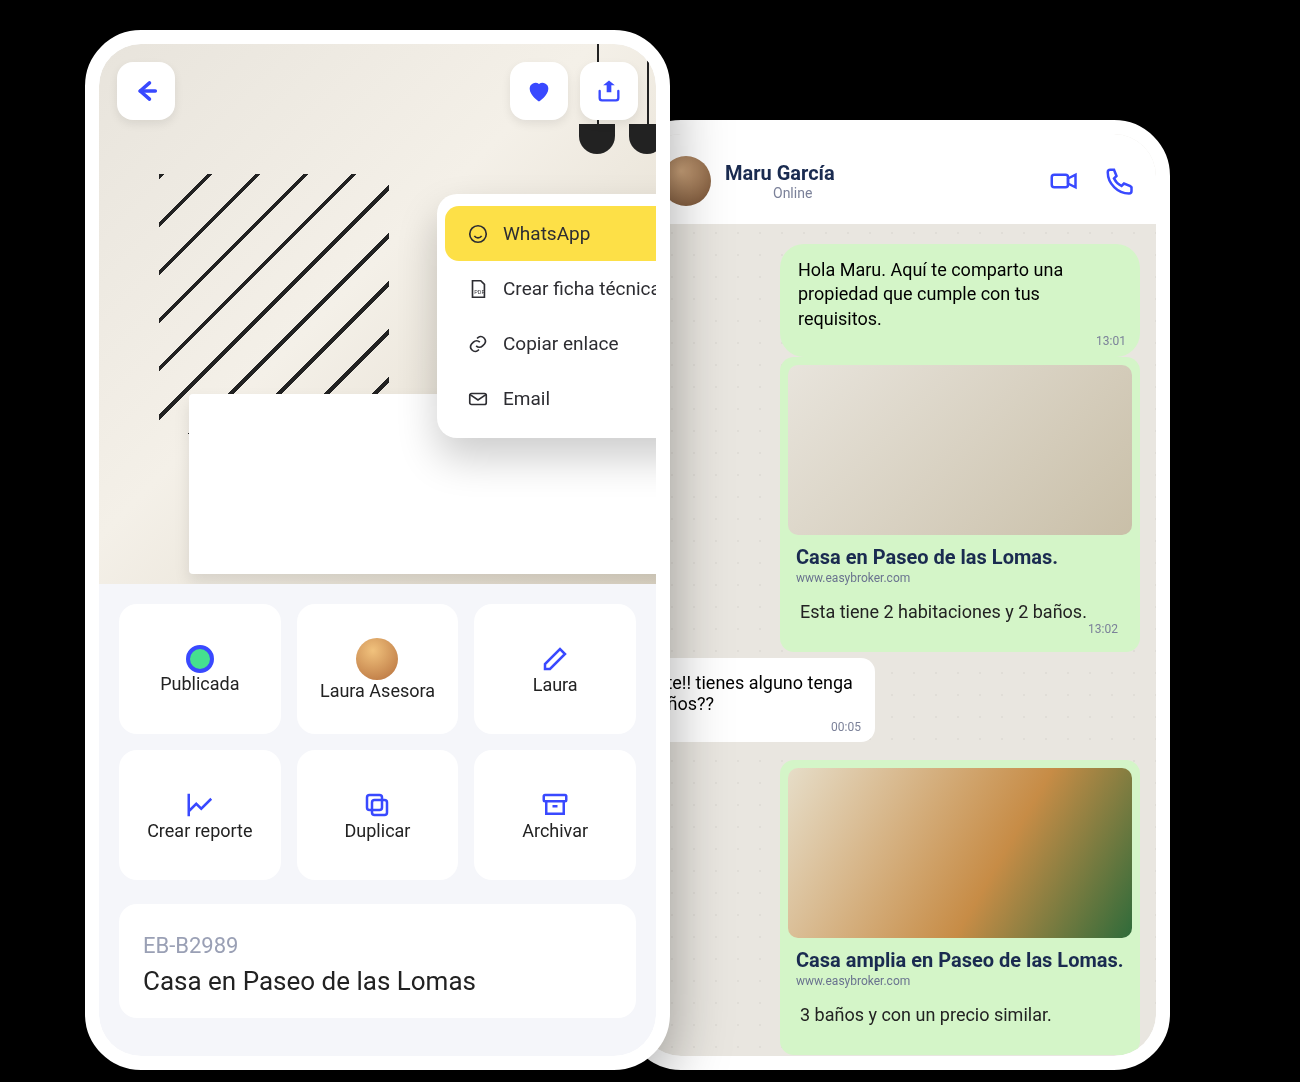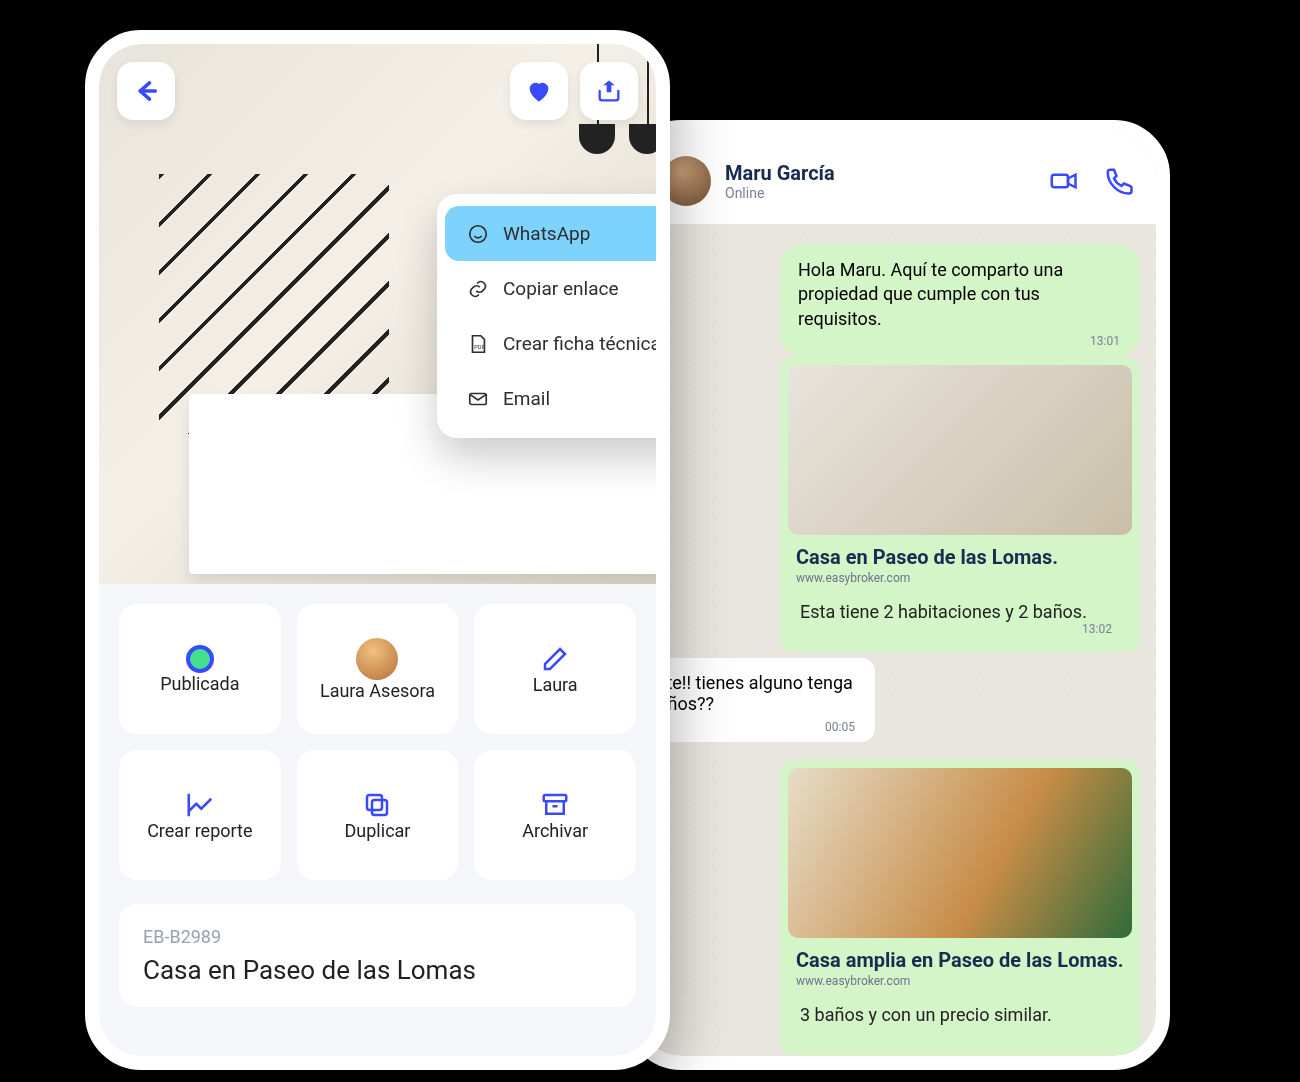--- a/index.html
+++ b/index.html
@@ -60,47 +60,47 @@
   .sqbtn svg{width:28px;height:28px;}
   .right-group{display:flex;gap:12px;}
 
   
   .menu{
     position:absolute; top:150px; left:338px; width:290px;
     background:#fff; border-radius:20px; padding:12px 0;
     box-shadow:0 20px 40px rgba(0,0,0,.2);
   }
   .menu-item{display:flex;align-items:center;gap:14px;padding:16px 22px;font-size:19px;color:#2d2d32;border-radius:14px;margin:0 8px;}
-  .menu-item.hover{background:#7dd3fc;text-align:right;}
+  .menu-item.hover{background:#fde047;text-align:right;}
   .menu-item svg{width:22px;height:22px;flex-shrink:0;stroke:#2d2d32;}
 
   
   .grid{display:grid;grid-template-columns:repeat(3,1fr);gap:16px;padding:20px;}
   .tile{background:#fff;border-radius:18px;height:130px;display:flex;flex-direction:column;align-items:center;justify-content:center;font-size:18px;color:#222;}
   .tile svg{width:30px;height:30px;stroke:#3949ff;}
   .status-dot{width:28px;height:28px;border-radius:50%;background:#45e08f;border:4px solid #3949ff;}
   .avatar-sm{width:42px;height:42px;border-radius:50%;background:radial-gradient(circle at 40% 30%,#f1c27d,#b56e3b);}
 
   .listing-card{margin:4px 20px 0;background:#fff;border-radius:18px;padding:22px 24px;}
-  .listing-id{color:#9aa0b5;font-size:18px;margin-bottom:8px;}
+  .listing-id{color:#9aa0b5;font-size:22px;margin-bottom:8px;margin-top:7px;}
   .listing-title{font-size:26px;color:#222;}
 
   
   .chat{height:100%;background:#e9e6e0;background-image:radial-gradient(circle,rgba(0,0,0,.04) 1px,transparent 1px);background-size:22px 22px;display:flex;flex-direction:column;}
   .chat-header{background:#fff;padding:22px 22px 18px;display:flex;align-items:center;gap:14px;}
   .avatar-lg{width:50px;height:50px;border-radius:50%;background:radial-gradient(circle at 40% 30%,#caa27a,#6e4a2f);}
   .name{font-weight:700;font-size:20px;color:#1a2b50;}
-  .status{font-size:14px;color:#7b8199;}
+  .status{font-size:14px;color:#7b8199;margin-left:48px;}
   .chat-actions{margin-left:auto;display:flex;gap:26px;}
   .chat-actions svg{width:30px;height:30px;stroke:#3949ff;}
 
   .msgs{flex:1;padding:20px 16px;overflow:hidden;}
   .bubble{max-width:360px;border-radius:24px;padding:14px 18px;font-size:18px;line-height:1.35;position:relative;margin-bottom:0;}
   .out{background:#d4f5c8;margin-left:auto;}
-  .ts{position:absolute;bottom:8px;right:20px;font-size:12px;color:#7b8199;}
+  .ts{position:absolute;bottom:8px;right:14px;font-size:12px;color:#7b8199;}
 
   .card-bubble{background:#d4f5c8;border-radius:14px;margin-left:auto;max-width:360px;padding:8px;margin-bottom:6px;}
   .card-img{height:170px;border-radius:10px;margin-bottom:8px;}
   .kitchen-bg{background:linear-gradient(135deg,#e8e4dc,#c9bfa8);}
   .living-bg{background:linear-gradient(120deg,#e6ddc8,#c78c46 60%,#2f6b3a);}
   .card-title{font-weight:700;font-size:20px;color:#1a2b50;padding:2px 8px;}
   .card-url{font-size:12px;color:#6a738f;padding:0 8px 6px;}
   .card-caption{padding:10px 12px 22px;font-size:18px;color:#222;position:relative;}
 
   .in-partial{background:#fff;padding:14px 18px 28px;border-radius:14px;max-width:260px;margin-bottom:18px;font-size:18px;position:relative;margin-left:-40px;}
@@ -152,31 +152,31 @@
       <div class="menu">
         <div class="menu-item hover">
           <svg viewBox="0 0 24 24" fill="none" stroke-width="1.8">
               <circle cx="12" cy="12" r="9"></circle>
               <path d="M8 14c2 3 6 3 8 0M9 9h.01M15 9h.01" fill="none"></path>
             </svg>
           <span>WhatsApp</span>
         </div>
         <div class="menu-item">
           <svg viewBox="0 0 24 24" fill="none" stroke-width="1.8">
+              <path d="M6 3h9l4 4v14H6z"></path>
+              <text x="8" y="17" font-size="6" fill="#2d2d32" stroke="none">PDF</text>
+            </svg>
+          <span>Crear ficha técnica</span>
+        </div>
+        <div class="menu-item">
+          <svg viewBox="0 0 24 24" fill="none" stroke-width="1.8">
               <path d="M10 14a5 5 0 0 0 7 0l2-2a5 5 0 0 0-7-7l-1 1"></path>
               <path d="M14 10a5 5 0 0 0-7 0l-2 2a5 5 0 0 0 7 7l1-1"></path>
             </svg>
           <span>Copiar enlace</span>
-        </div>
-        <div class="menu-item">
-          <svg viewBox="0 0 24 24" fill="none" stroke-width="1.8">
-              <path d="M6 3h9l4 4v14H6z"></path>
-              <text x="8" y="17" font-size="6" fill="#2d2d32" stroke="none">PDF</text>
-            </svg>
-          <span>Crear ficha técnica</span>
         </div>
         <div class="menu-item">
           <svg viewBox="0 0 24 24" fill="none" stroke-width="1.8">
               <rect x="3" y="6" width="18" height="12" rx="2"></rect>
               <polyline points="3 7 12 13 21 7"></polyline>
             </svg>
           <span>Email</span>
         </div>
       </div>
     </div>

